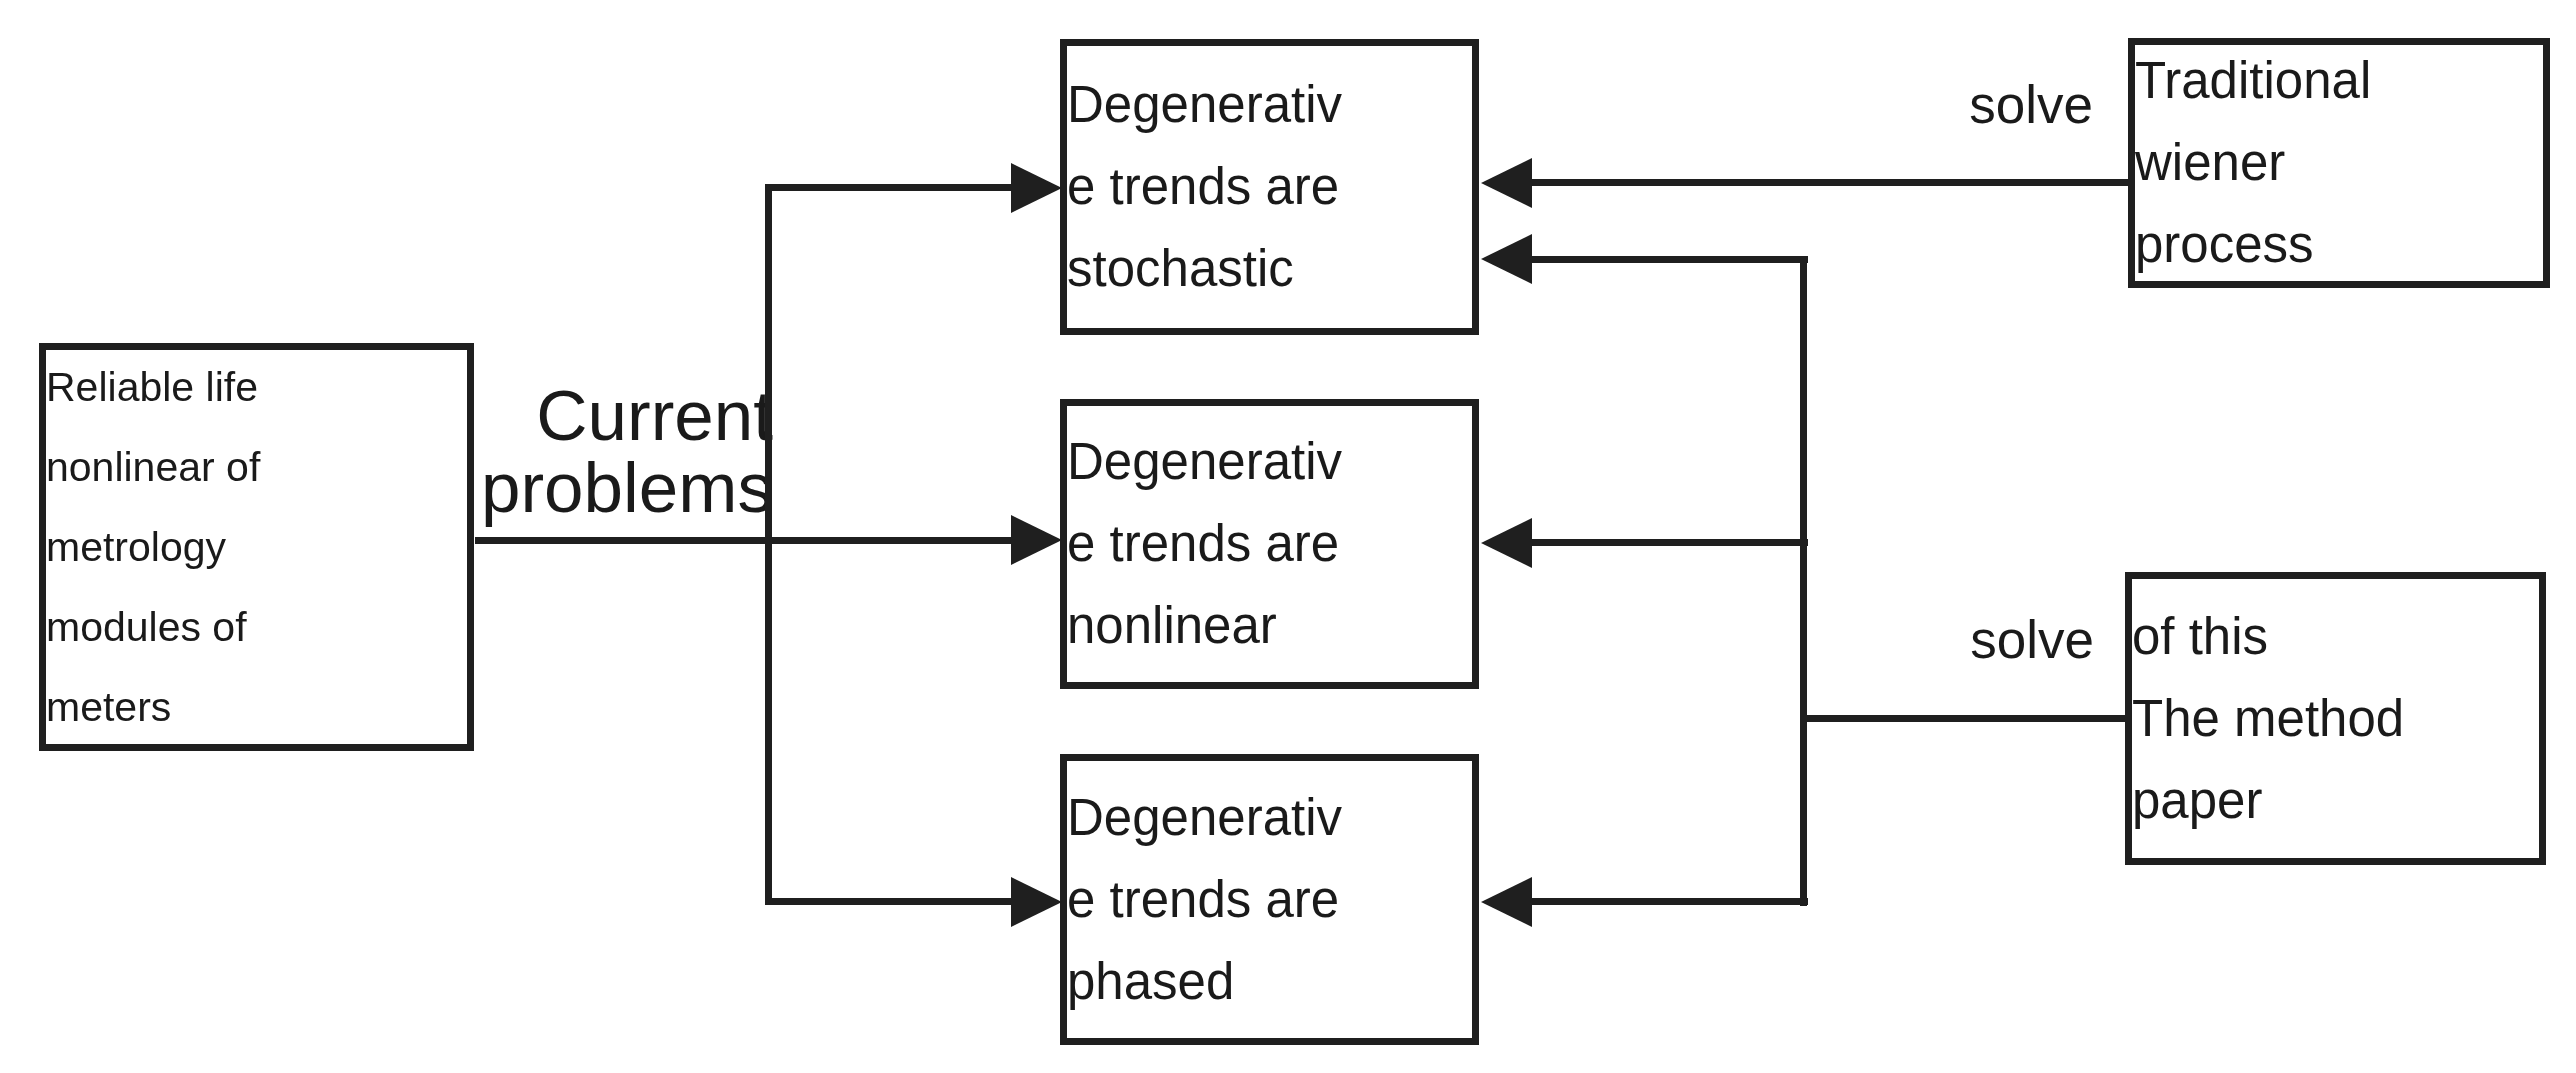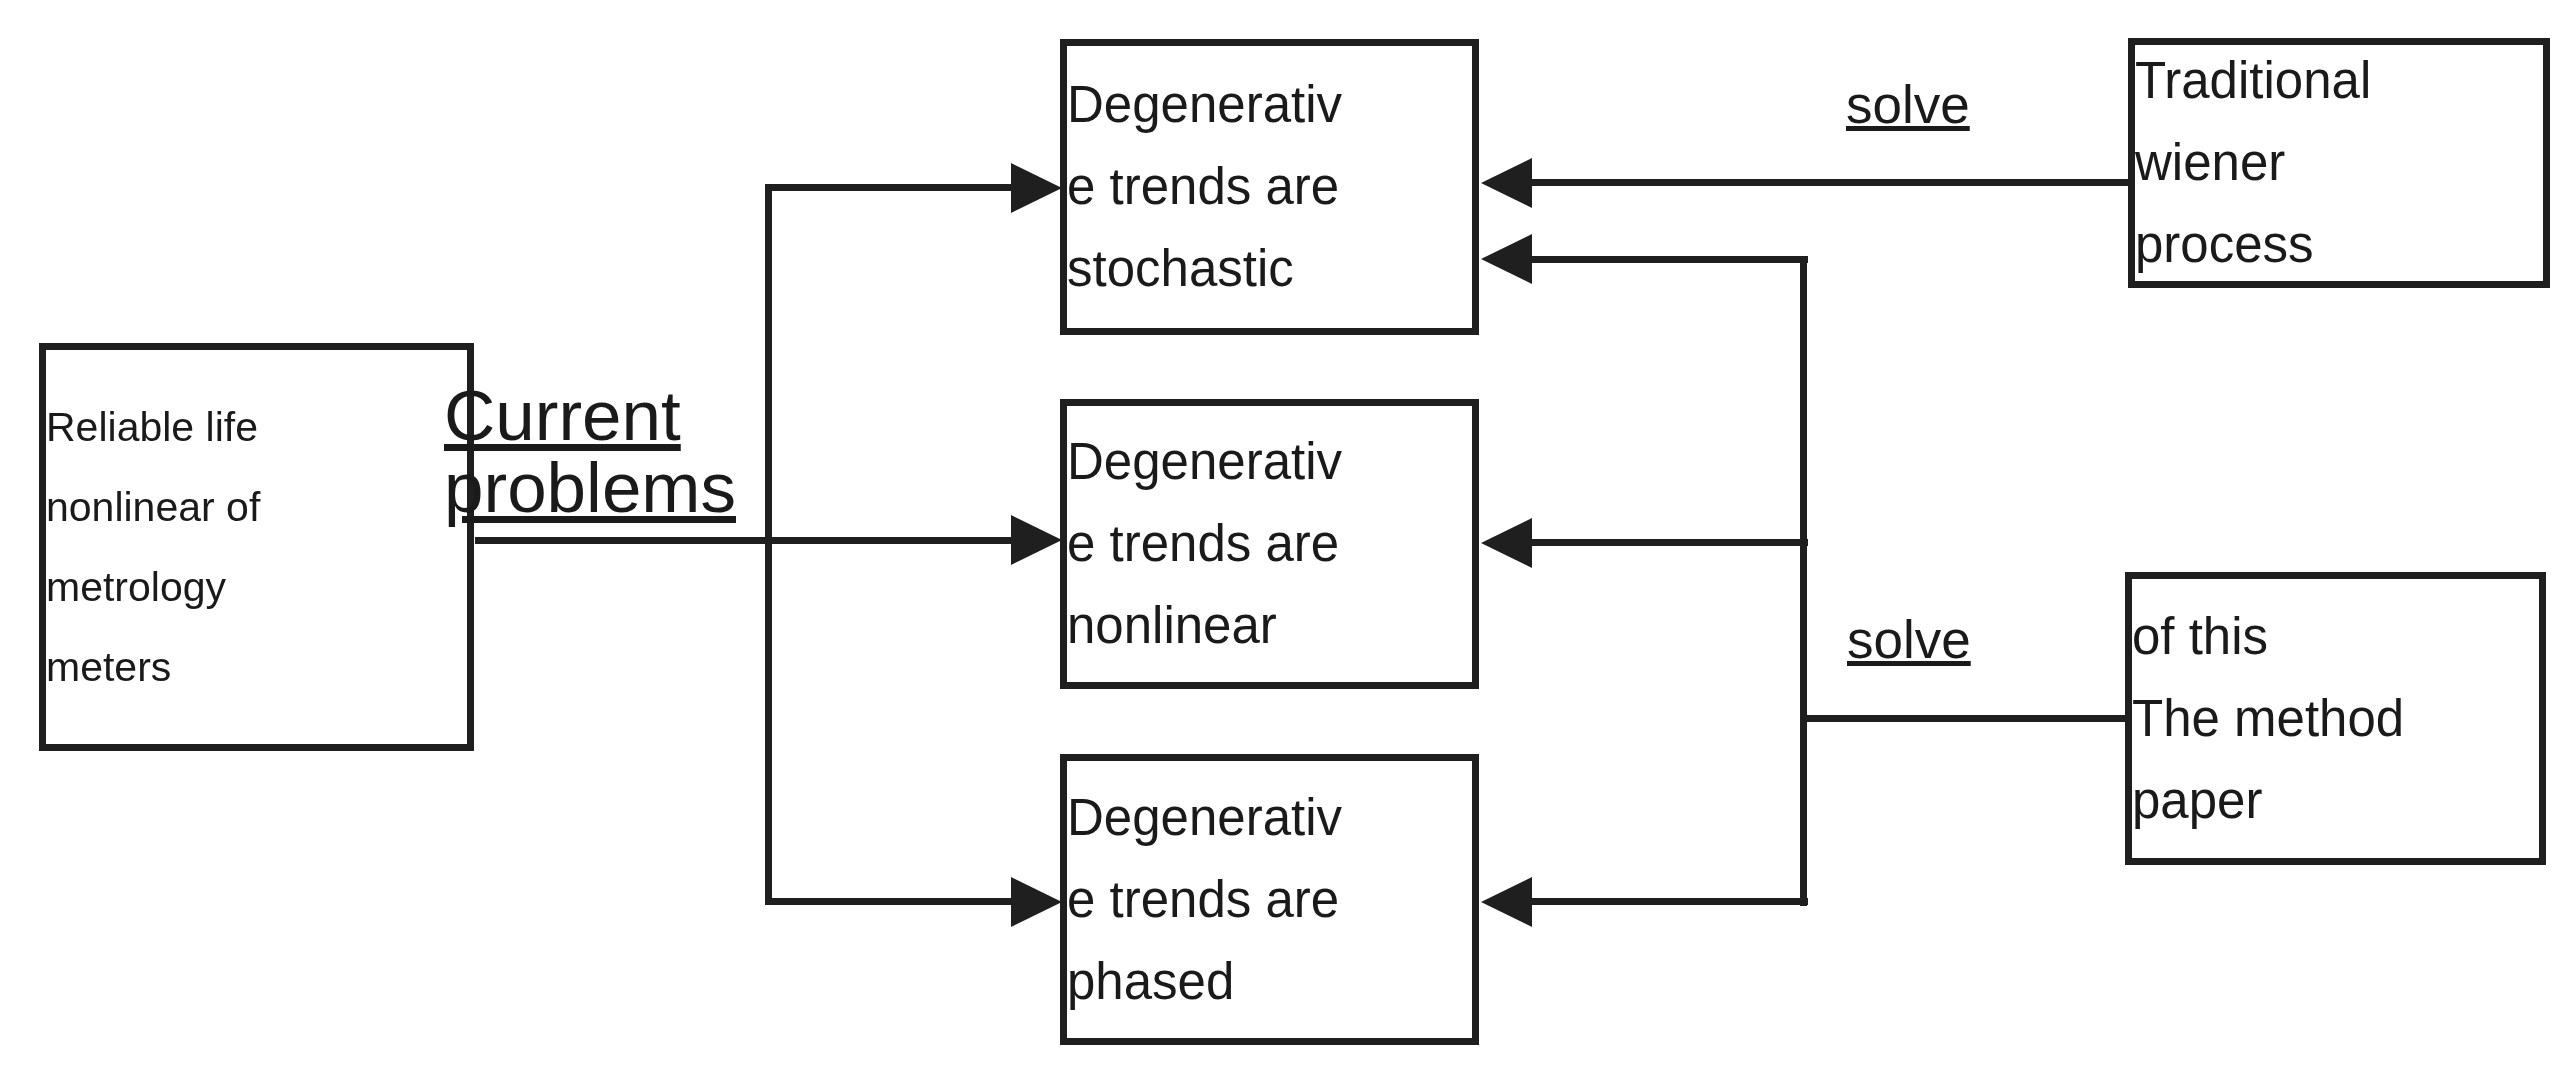--- a/index.html
+++ b/index.html
@@ -28,21 +28,21 @@
     letter-spacing:0px;
   }
   .box.left{font-size:41px;line-height:80px;}
   .ln{display:block;white-space:nowrap;}
   .hline,.vline{position:absolute;background:var(--line);}
   .ah{position:absolute;width:0;height:0;}
   .ah.right{border-top:25px solid transparent;border-bottom:25px solid transparent;border-left:51px solid var(--line);}
   .ah.left{border-top:25px solid transparent;border-bottom:25px solid transparent;border-right:51px solid var(--line);}
   .lbl{
     position:absolute;color:var(--text);
-    text-align:left;white-space:nowrap;text-decoration:underline;
+    text-align:right;white-space:nowrap;
   }
   .lbl.cp{font-size:71px;line-height:72px;}
   .lbl.solve{font-size:53px;line-height:53px;}
 
   
   #left-box     {left:39px;   top:343px; width:435px; height:408px;}
   #stoch-box    {left:1060px; top:39px;  width:419px; height:296px;}
   #nonlin-box   {left:1060px; top:399px; width:419px; height:290px;}
   #phased-box   {left:1060px; top:754px; width:419px; height:291px;}
   #wiener-box   {left:2128px; top:38px;  width:422px; height:250px;}
@@ -74,20 +74,21 @@
 </style>
 </head>
 <body>
 
 <div class="canvas">
 
   <div class="box left" id="left-box">
     <span class="ln">Reliable life</span>
     <span class="ln">nonlinear of</span>
     <span class="ln">metrology</span>
+    <span class="ln">modules of</span>
     <span class="ln">meters</span>
   </div>
 
   <div class="box" id="stoch-box">
     <span class="ln">Degenerativ</span>
     <span class="ln">e trends are</span>
     <span class="ln">stochastic</span>
   </div>
   <div class="box" id="nonlin-box">
     <span class="ln">Degenerativ</span>

